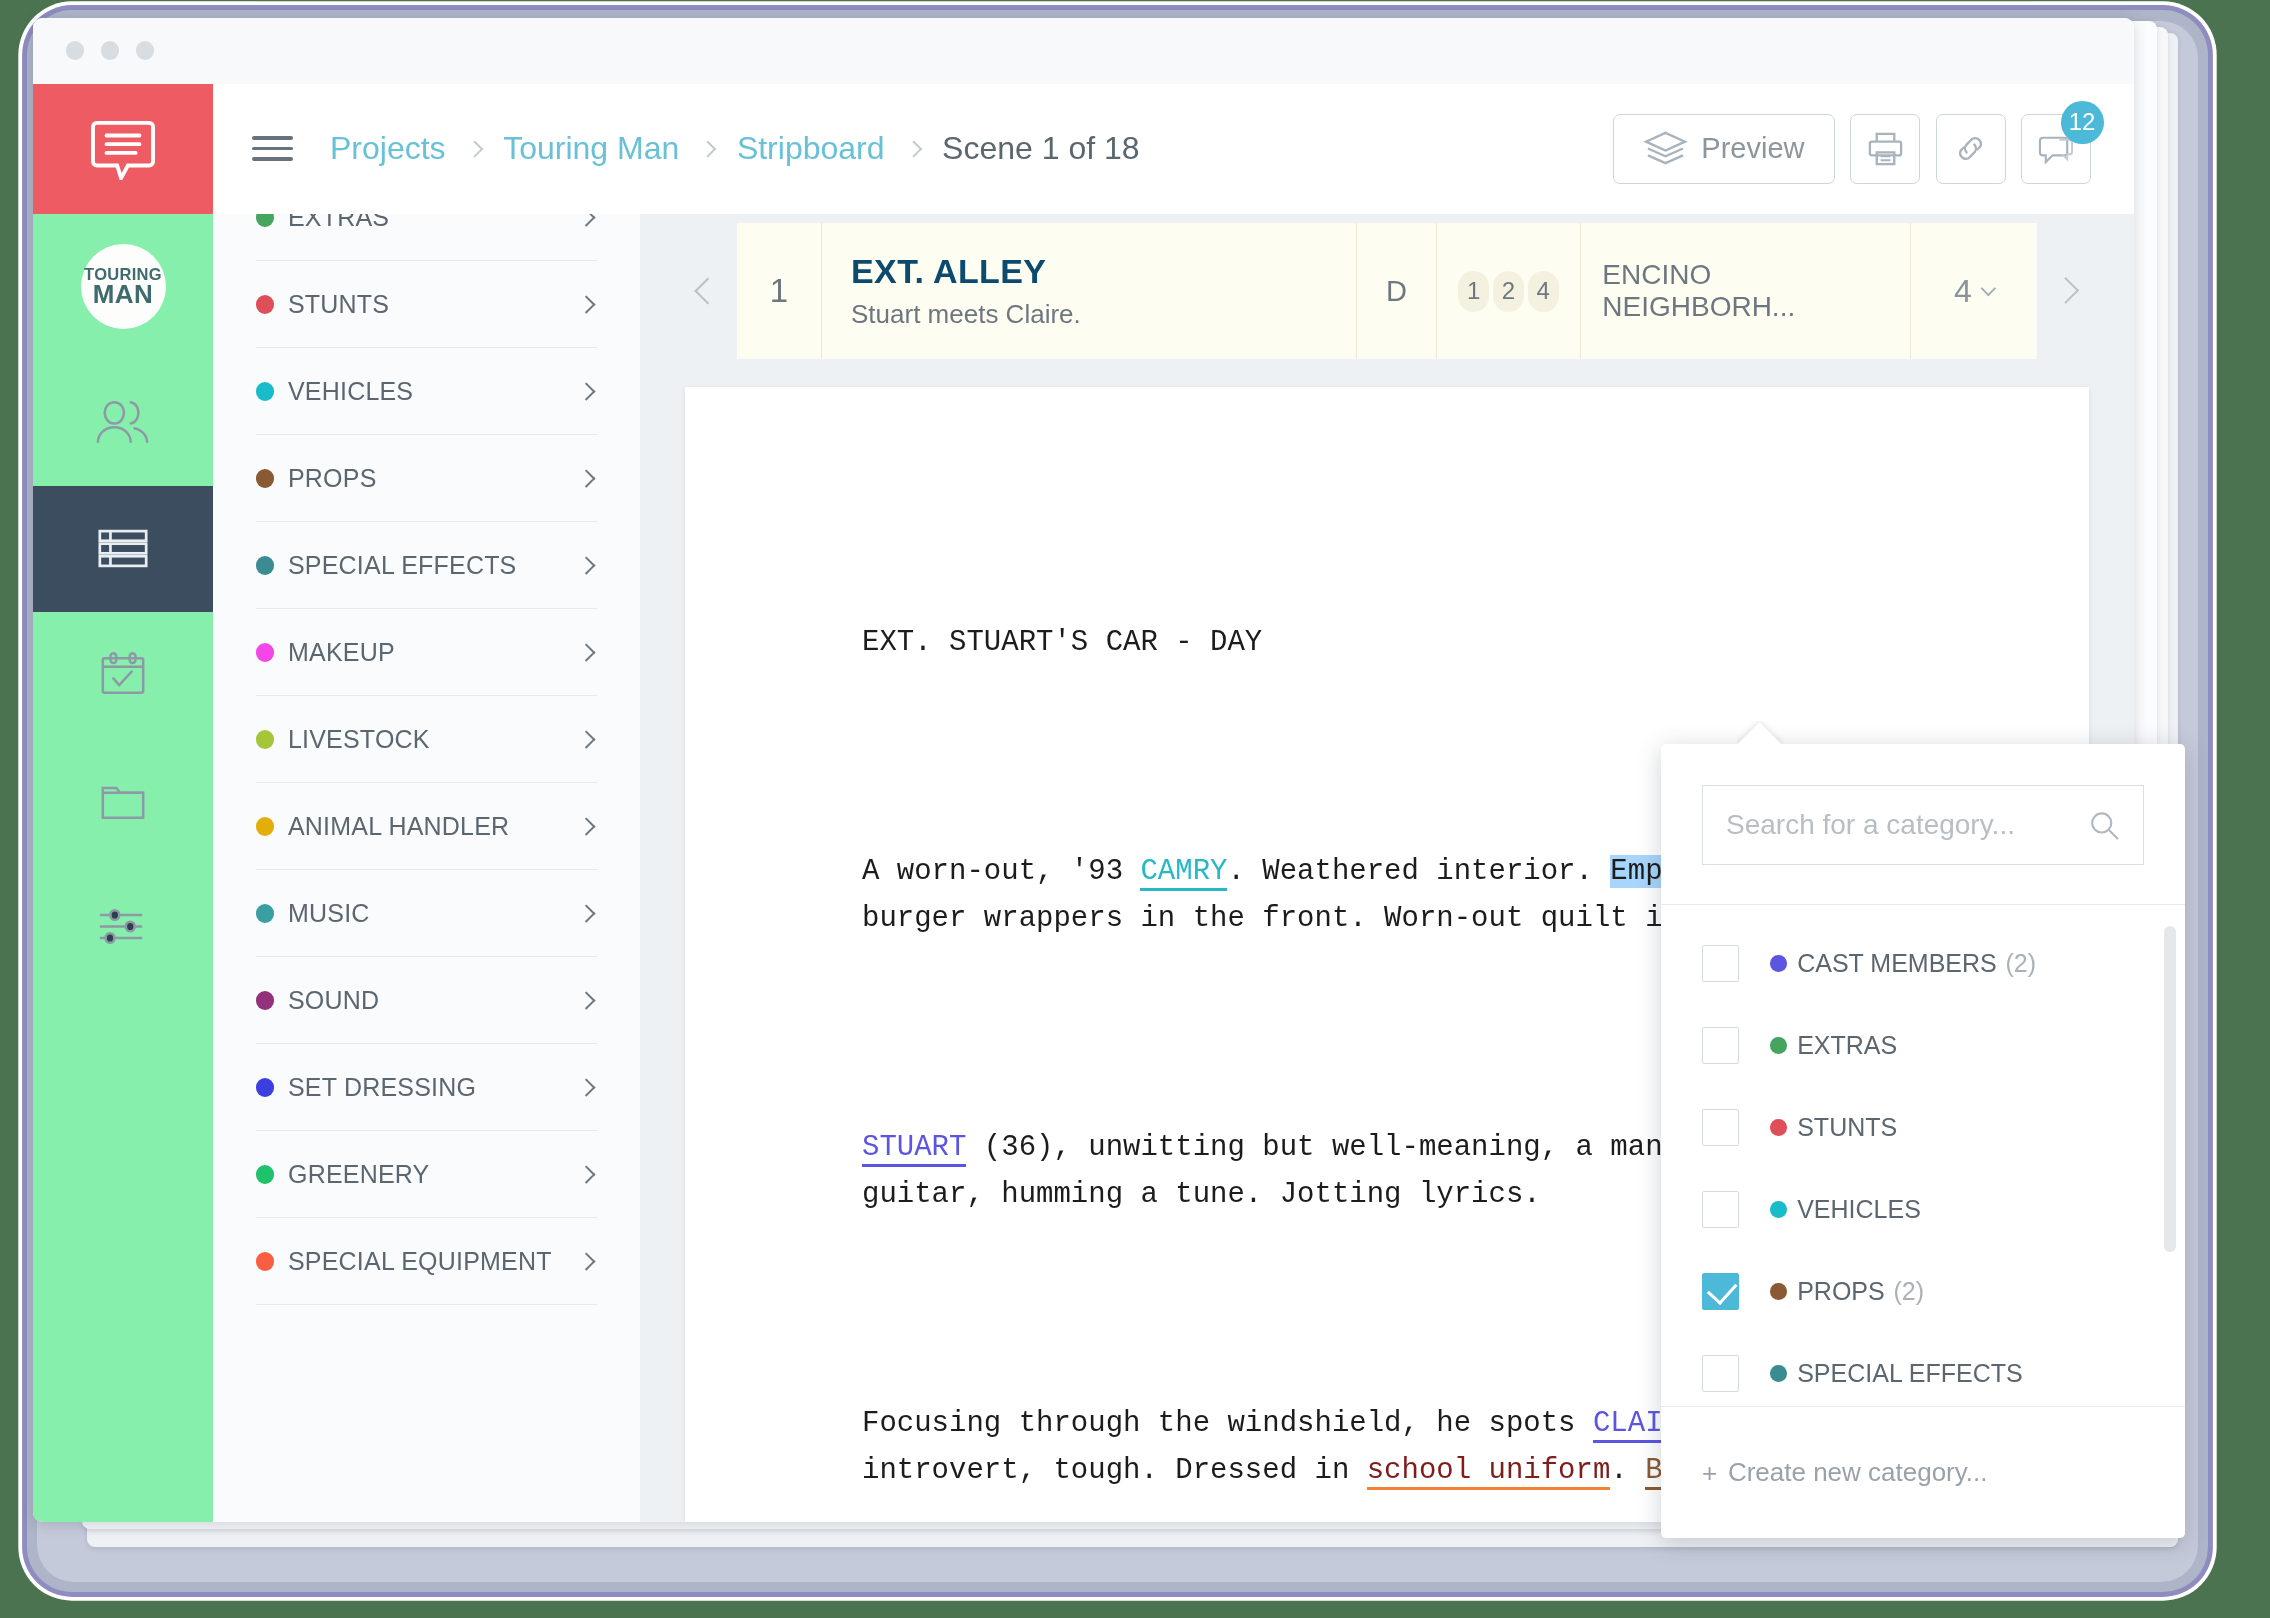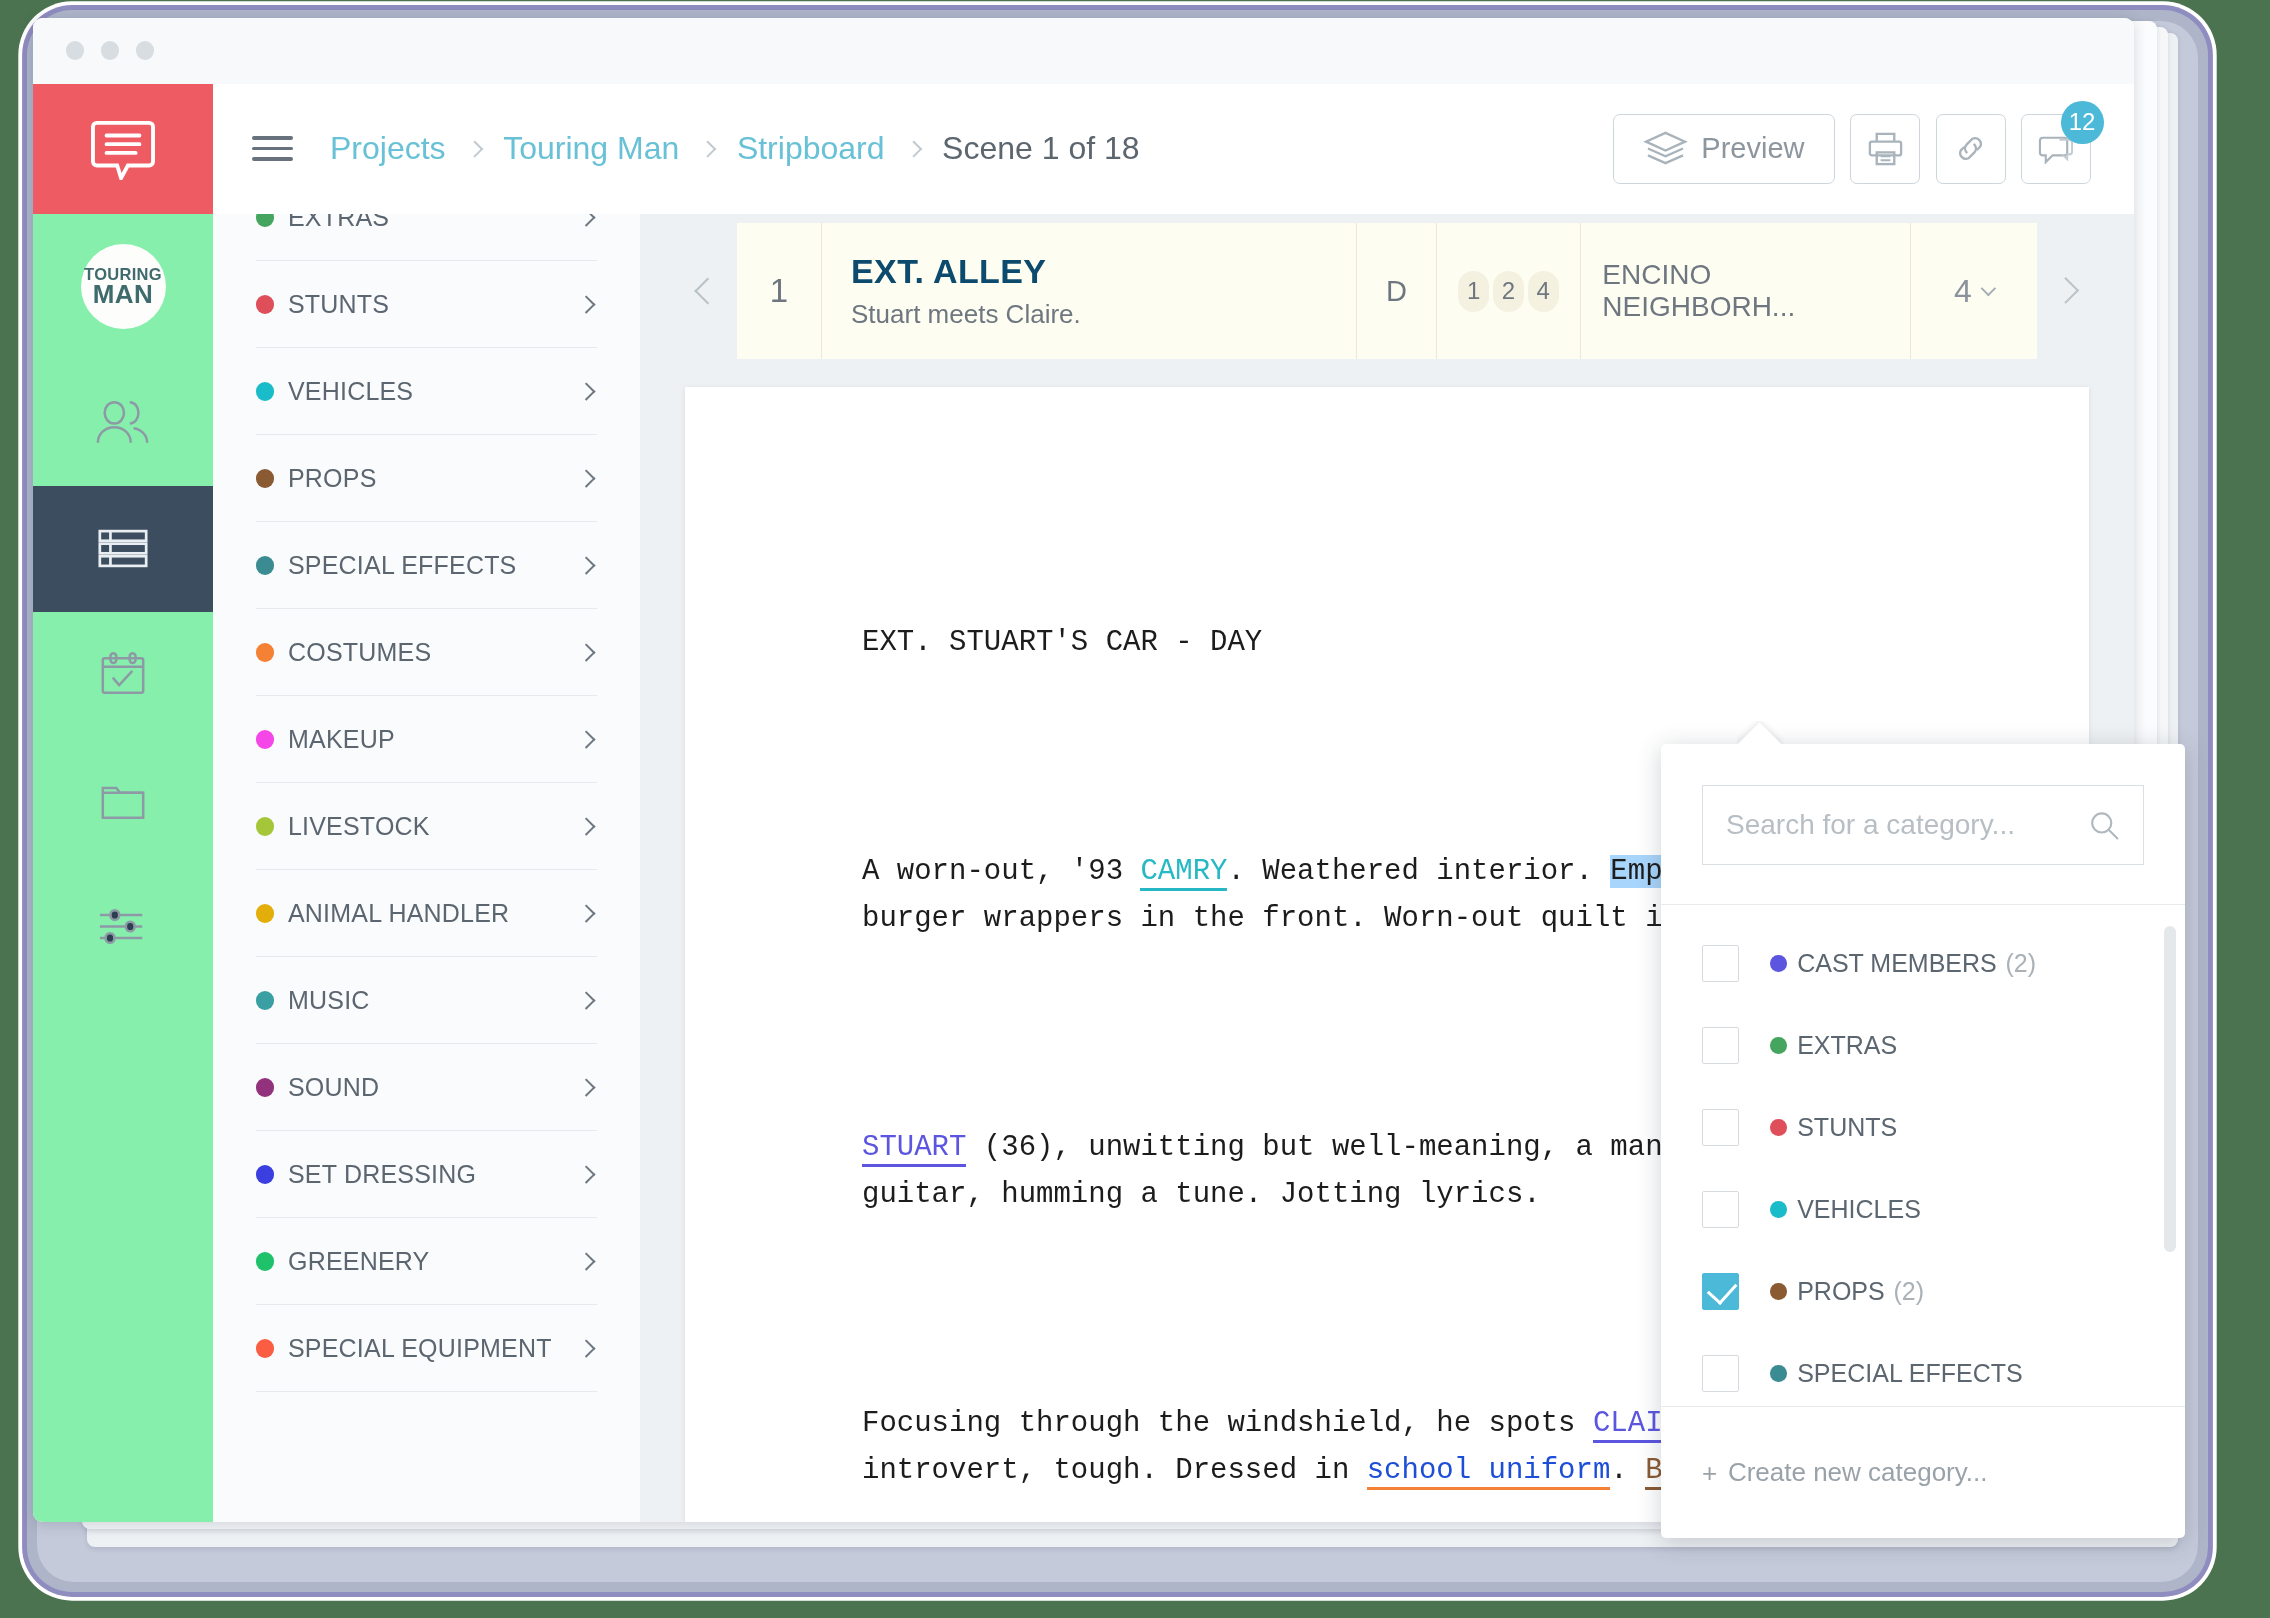--- a/index.html
+++ b/index.html
@@ -270,21 +270,21 @@
     font-size: 29px;
     line-height: 1.62;
     color: #1c1c1c;
     white-space: pre;
   }
   .script p { margin-bottom: 41px; }
 
   .tag { text-decoration: none; }
   .tag.cast      { color: #5b55e0; border-bottom: 3.9px solid #5b55e0; }
   .tag.vehicle   { color: #26b8c4; border-bottom: 3.9px solid #26b8c4; }
-  .tag.costume   { color: #1d4ed8; border-bottom: 3.9px solid #f58134; }
+  .tag.costume   { color: #7f1d1d; border-bottom: 3.9px solid #f58134; }
   .tag.prop      { color: #8a5a33; border-bottom: 3.9px solid #8a5a33; }
   .sel { background: #a8d5fb; }
 
   
   .popup {
     position: absolute;
     left: 1661px; top: 744px;
     width: 524px; height: 794px;
     background: #ffffff;
     border-radius: 4.9px;
@@ -475,25 +475,20 @@
           <span class="chev"></span>
         </div>
         <div class="cat">
           <span class="swatch" style="background: rgb(138, 90, 51);"></span>
           <span class="cat-label">PROPS</span>
           <span class="chev"></span>
         </div>
         <div class="cat">
           <span class="swatch" style="background: rgb(58, 140, 146);"></span>
           <span class="cat-label">SPECIAL EFFECTS</span>
-          <span class="chev"></span>
-        </div>
-        <div class="cat">
-          <span class="swatch" style="background: rgb(245, 129, 52);"></span>
-          <span class="cat-label">COSTUMES</span>
           <span class="chev"></span>
         </div>
         <div class="cat">
           <span class="swatch" style="background: rgb(245, 70, 232);"></span>
           <span class="cat-label">MAKEUP</span>
           <span class="chev"></span>
         </div>
         <div class="cat">
           <span class="swatch" style="background: rgb(166, 198, 57);"></span>
           <span class="cat-label">LIVESTOCK</span>

